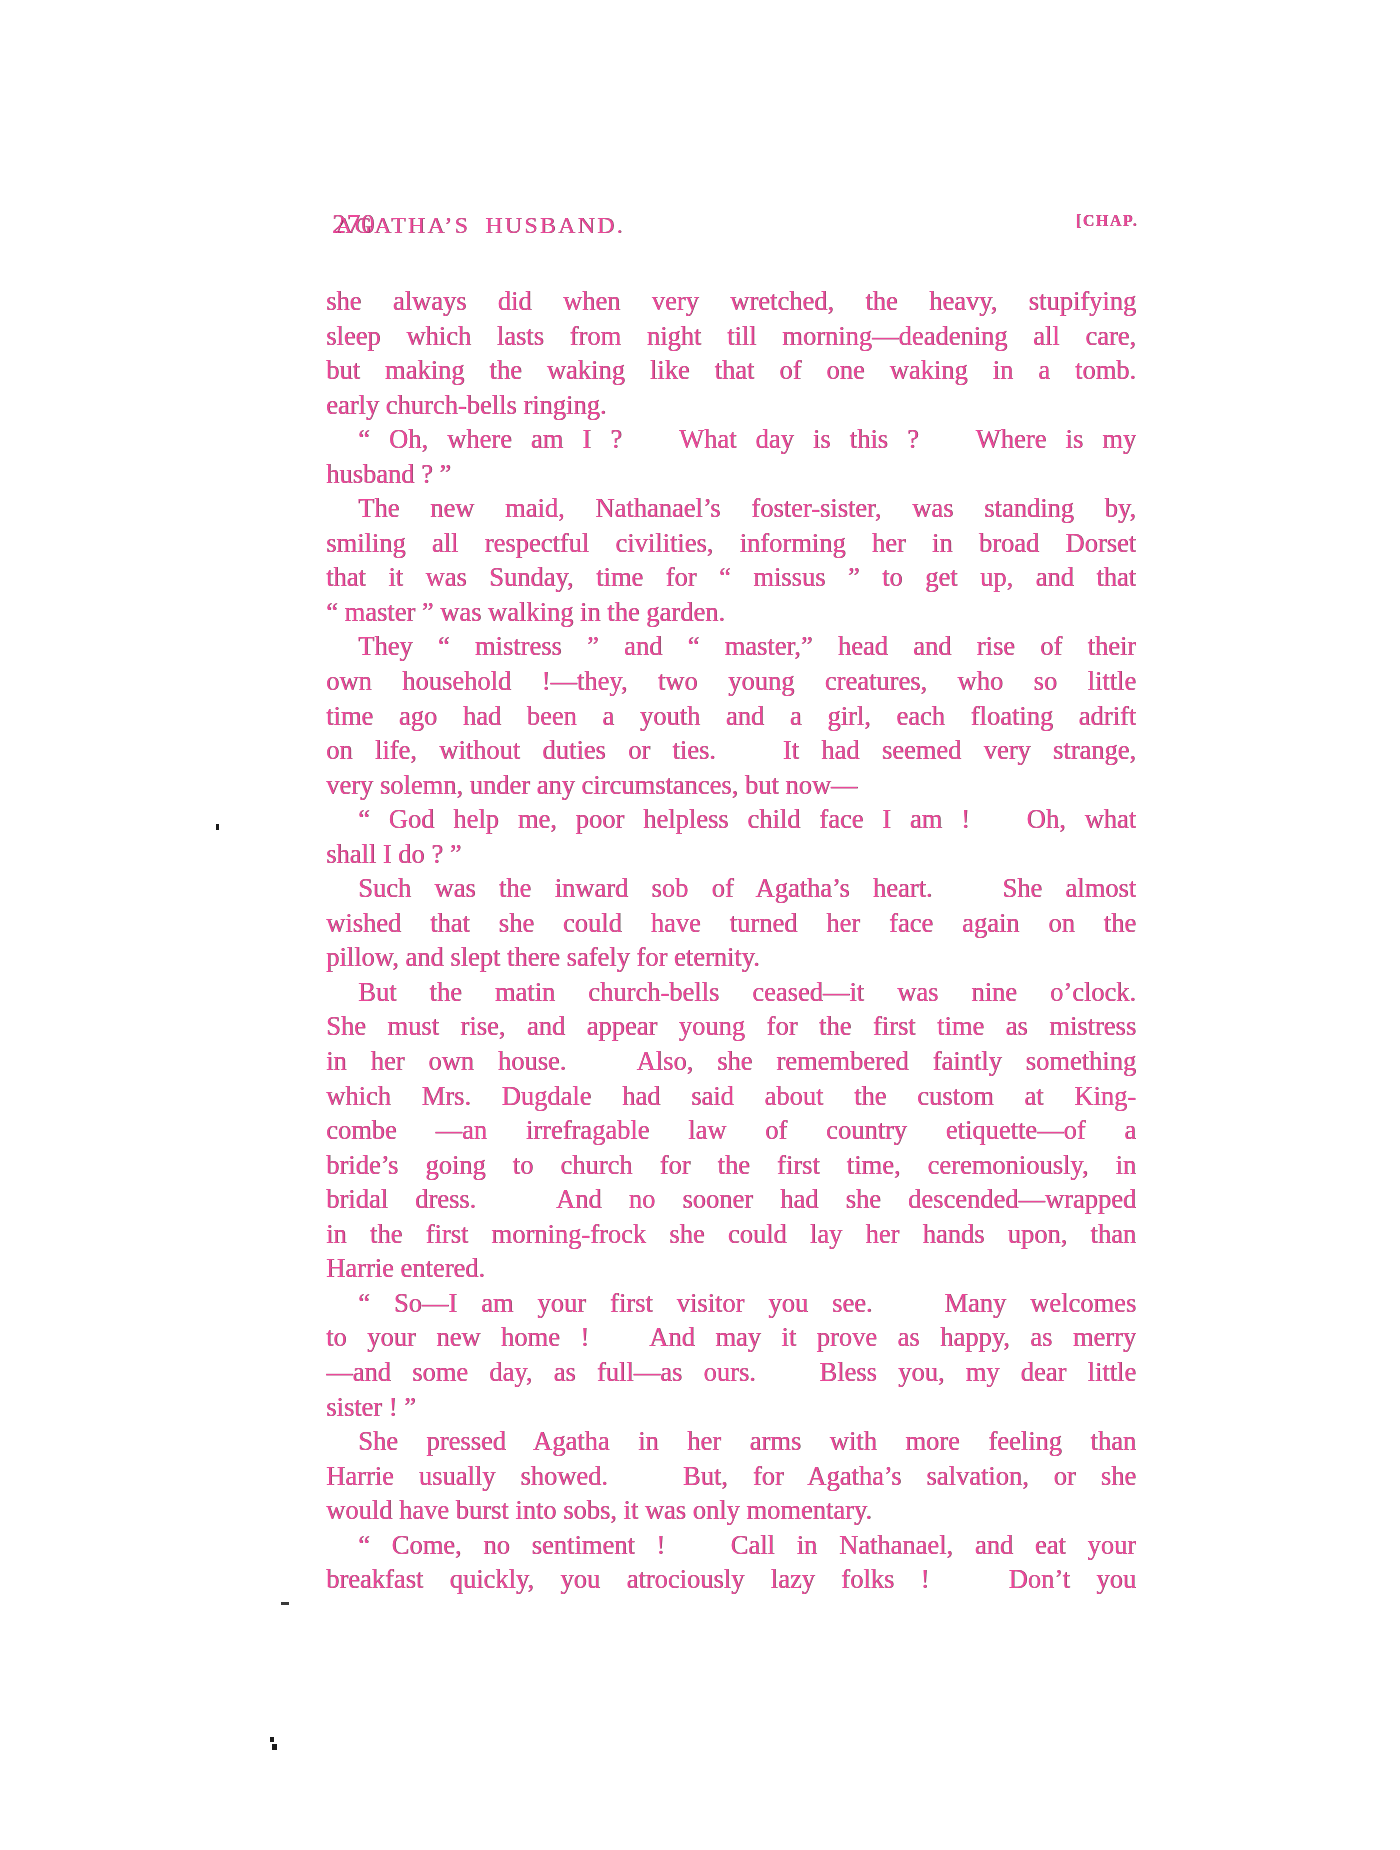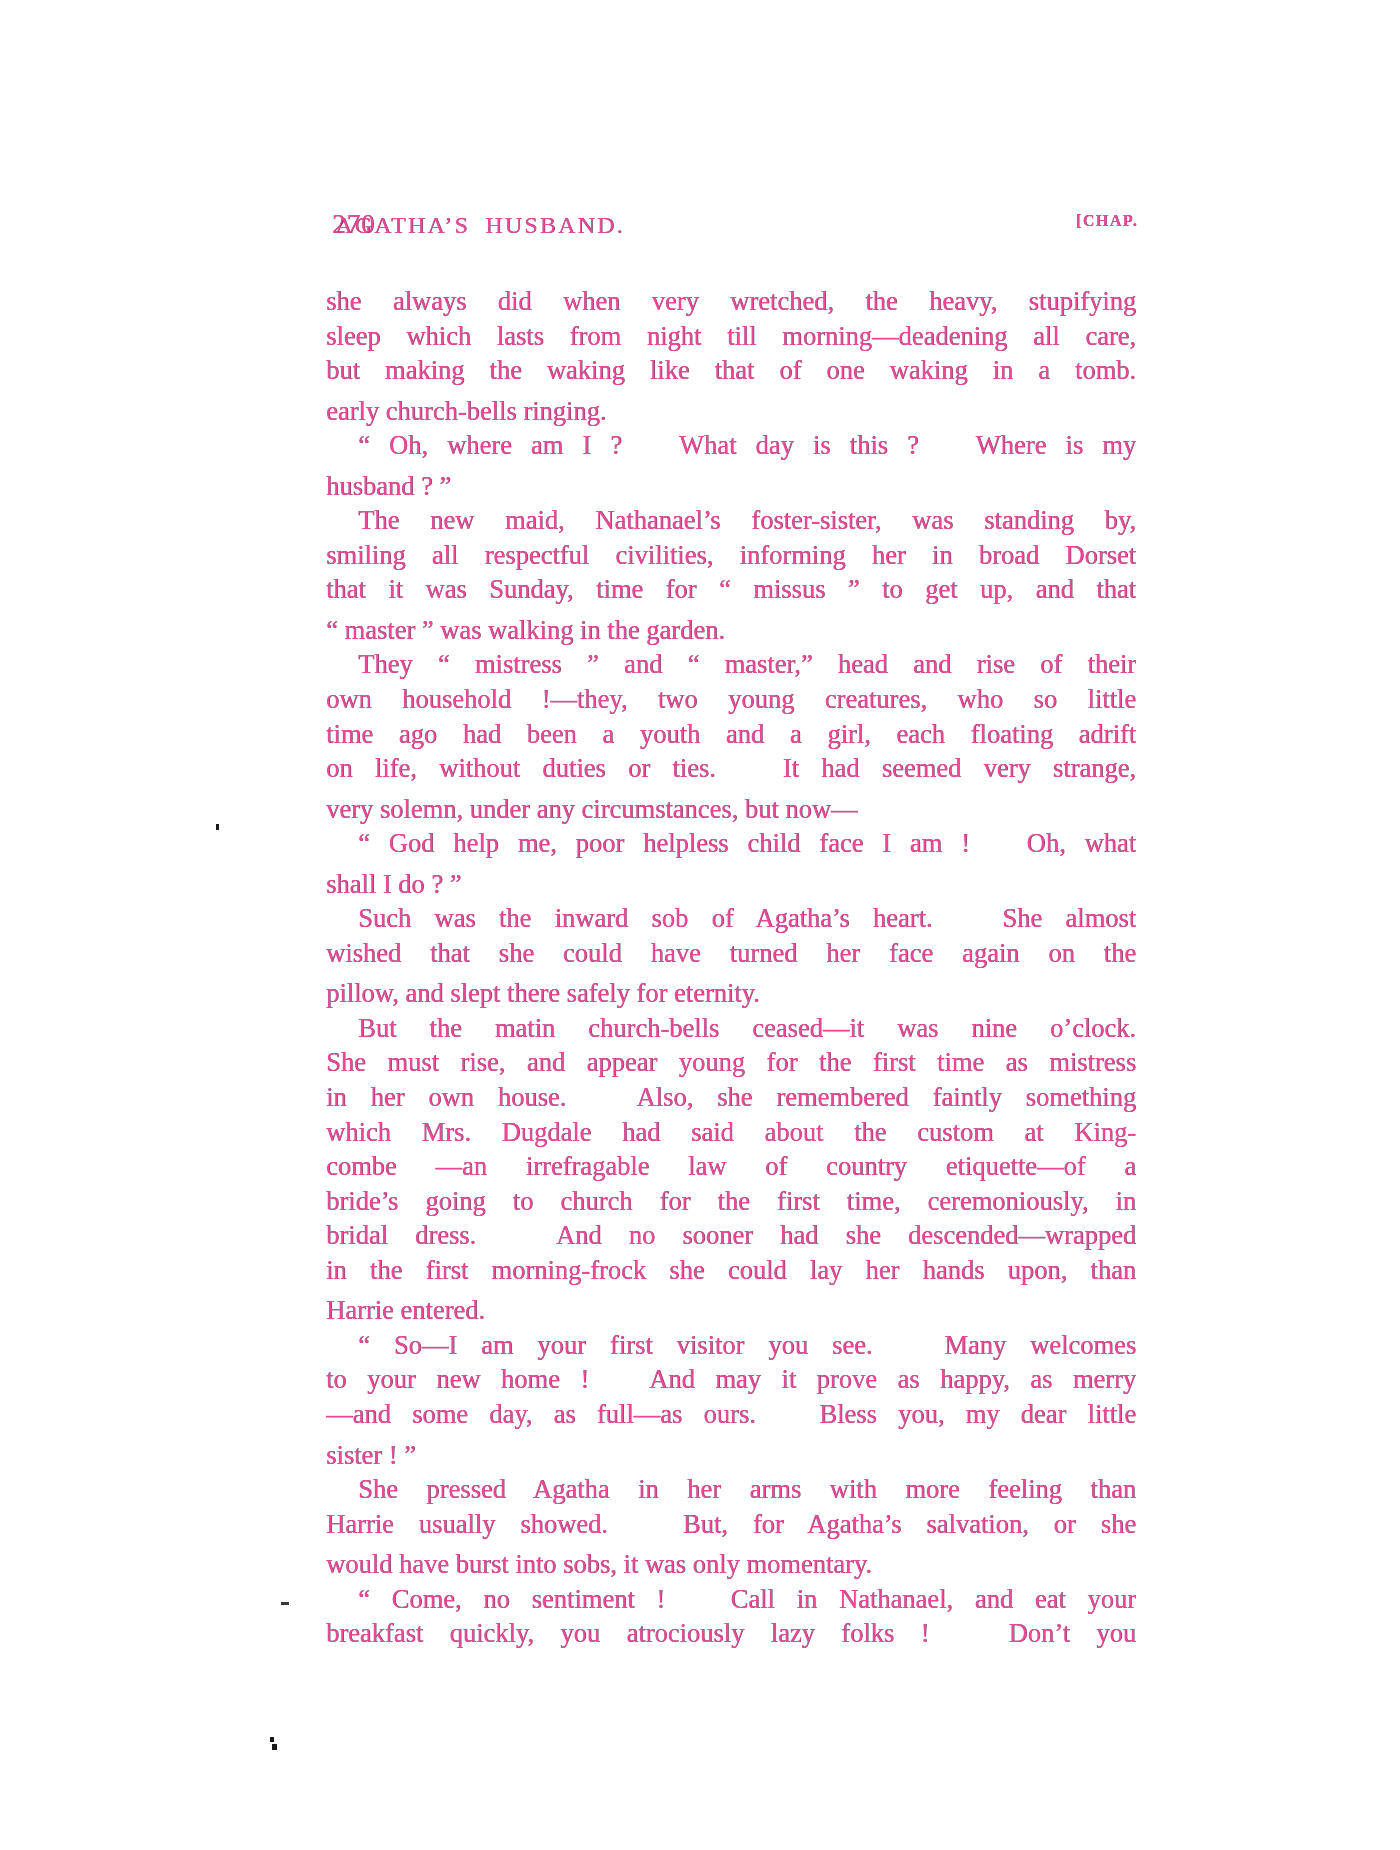--- a/index.html
+++ b/index.html
@@ -67,21 +67,20 @@
   }
   .line {
     white-space: pre-wrap;
     height: 34.55px;
     overflow: hidden;
     text-align: justify;
     text-align-last: justify;
   }
   .line.endline {
     text-align-last: left;
-    margin-top: 6px;
   }
   .line.indent {
     text-indent: 32px;
   }
   
   .speck {
     position: absolute;
     background: #1b1b1b;
   }
   #speck-1 { left: 216px; top: 824px; width: 3px;  height: 6px; }

